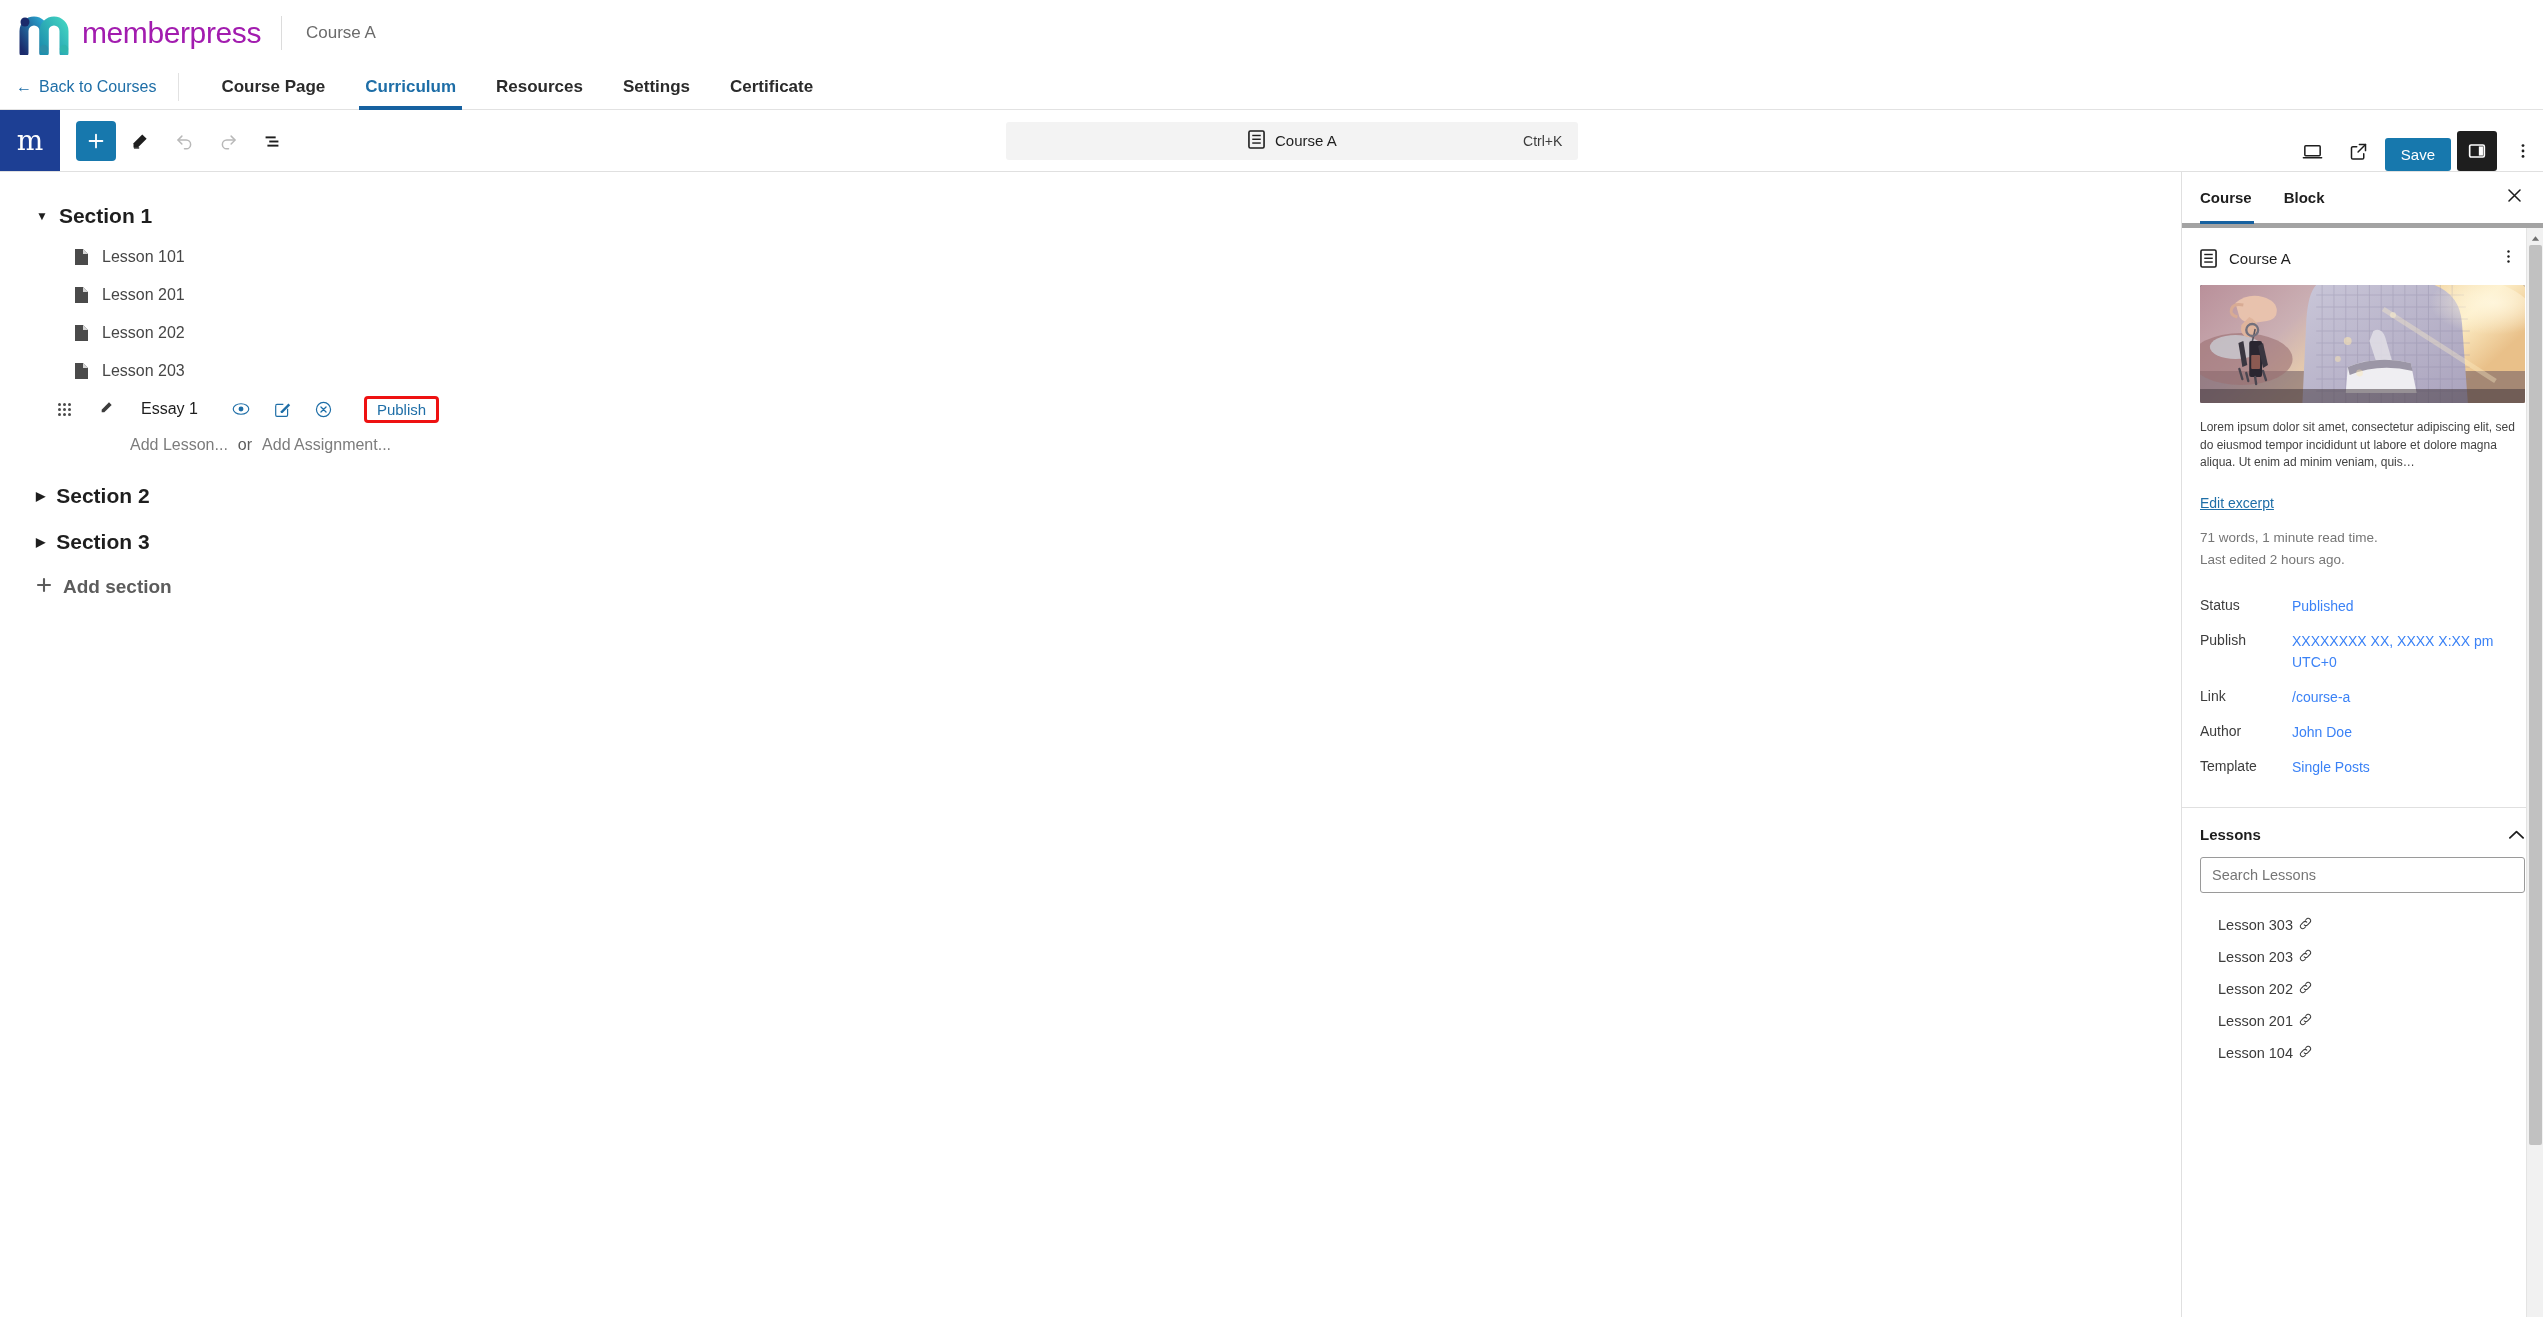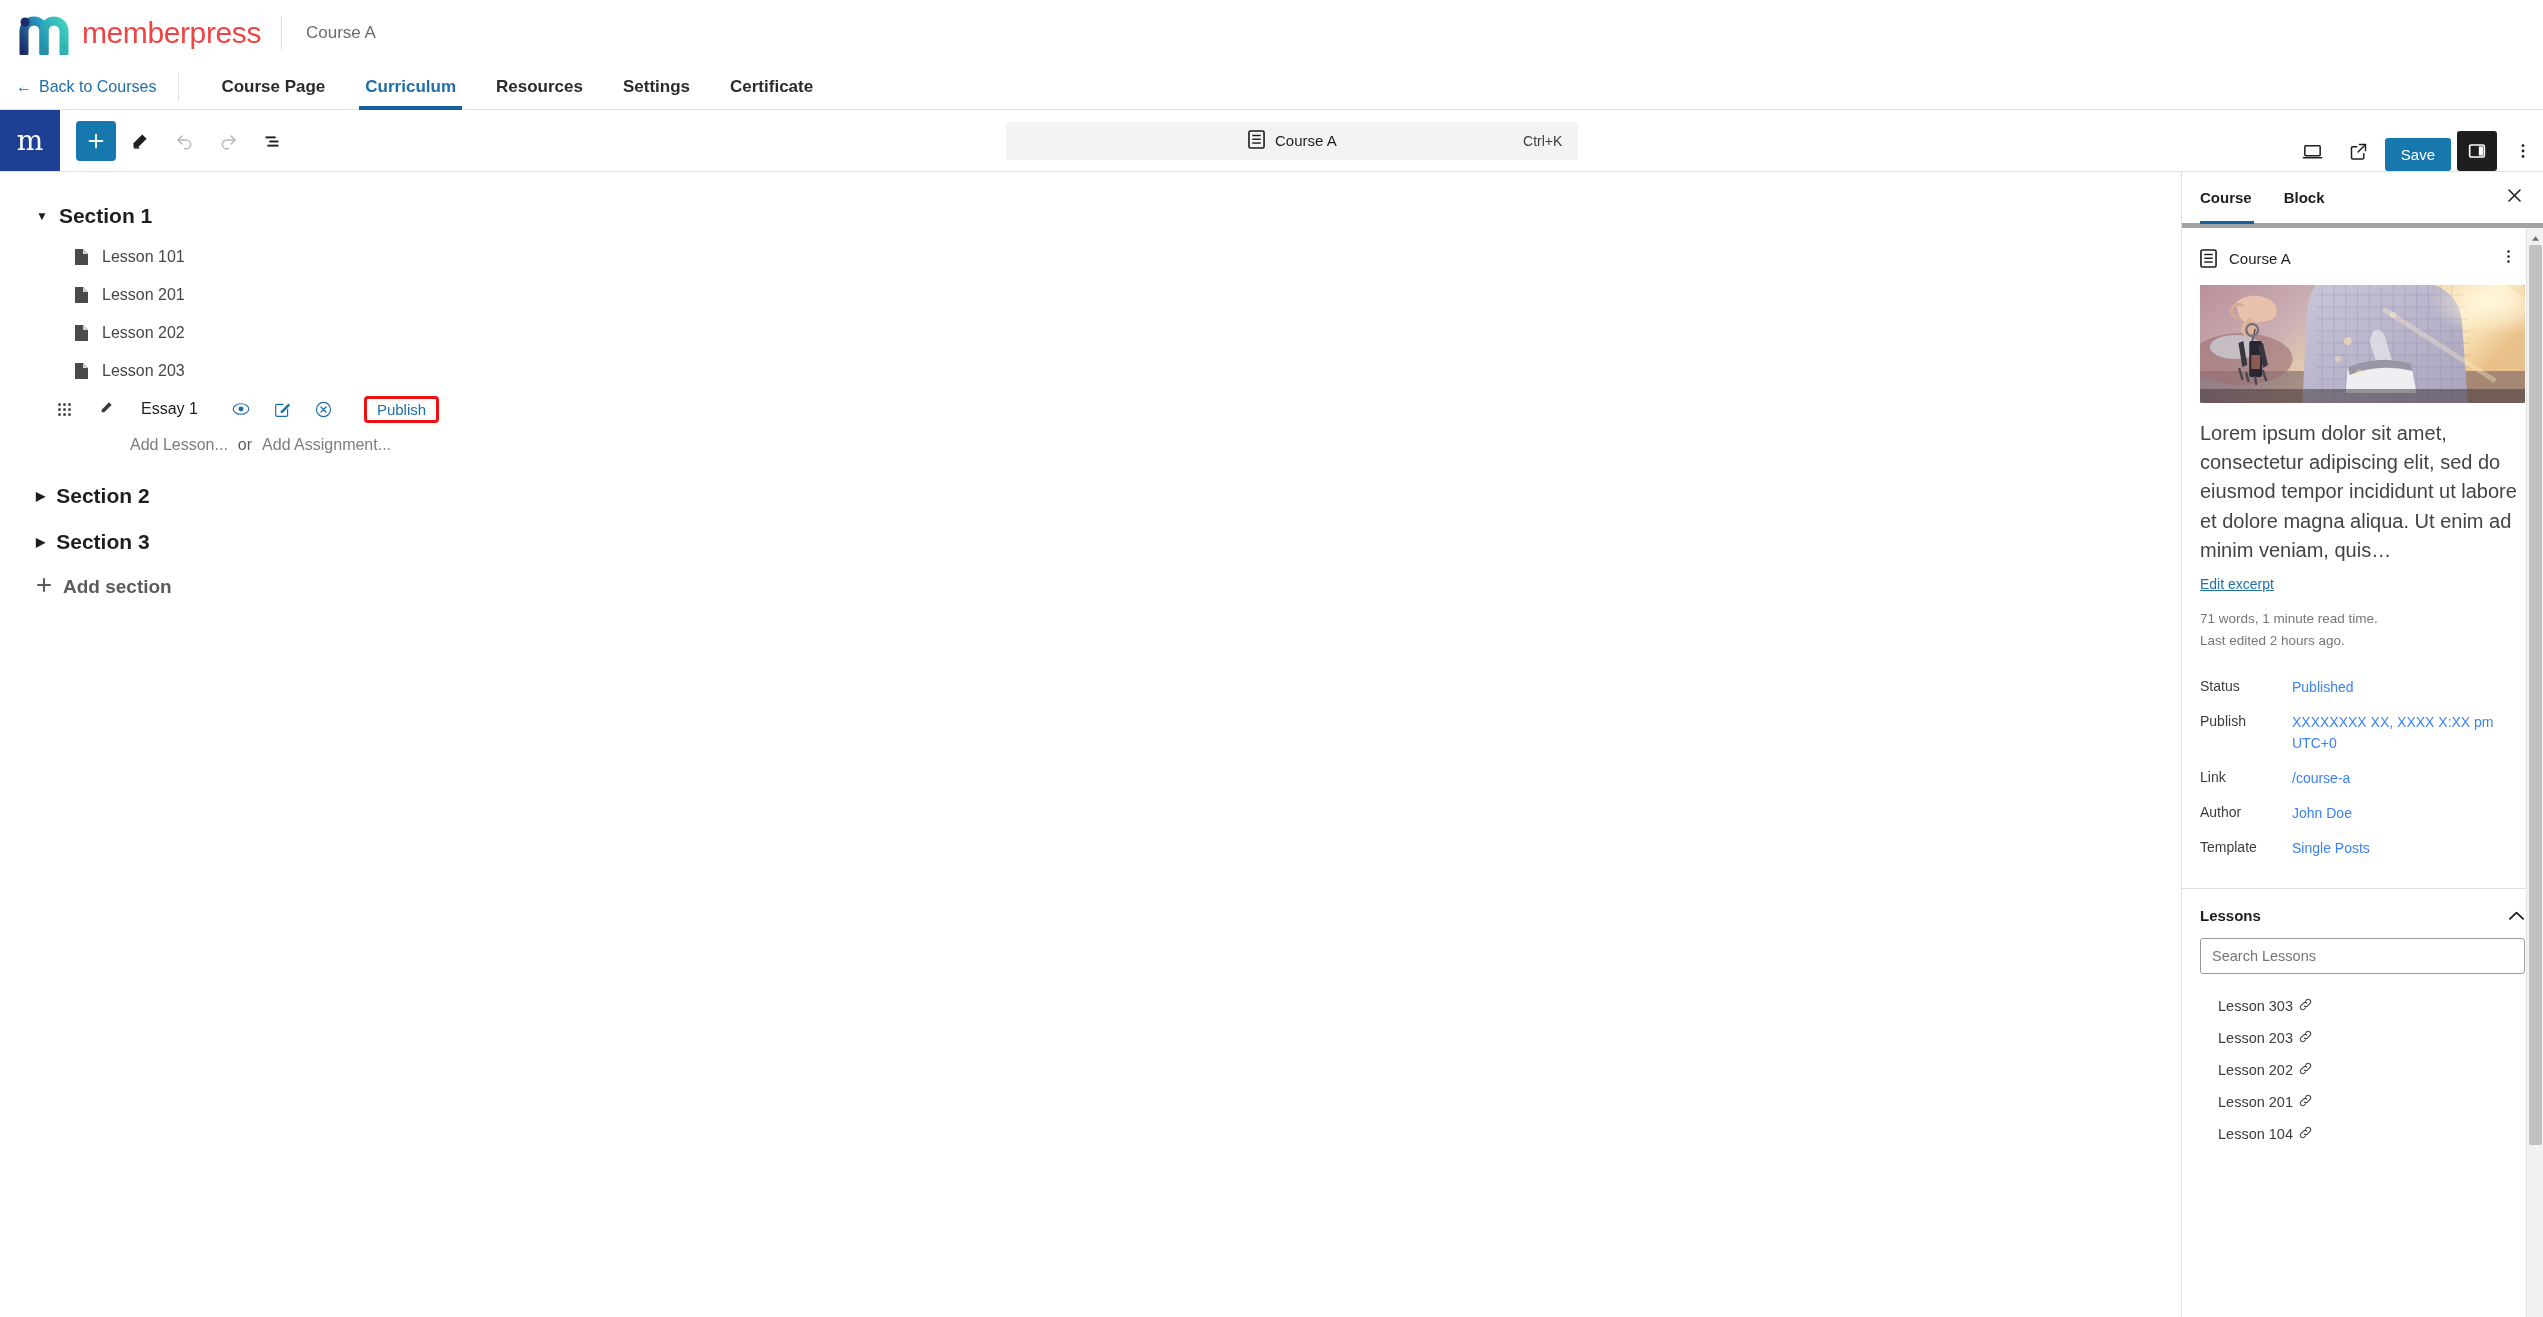--- a/index.html
+++ b/index.html
@@ -16,21 +16,21 @@
     height: 65px;
     display: flex;
     align-items: center;
     padding-left: 18px;
     background: #ffffff;
   }
   .logo-wrap { display: flex; align-items: center; gap: 12px; }
   .logo-mark { width: 52px; height: 44px; display: block; }
   .logo-word {
     font-size: 30px;
-    color: #ef4444;
+    color: #a21caf;
     letter-spacing: -0.4px;
     font-weight: 400;
   }
   .brand-divider {
     width: 1px; height: 34px; background: #dcdcdc; margin: 0 24px 0 20px;
   }
   .brand-subtitle { font-size: 17px; color: #6b6b6b; }
 
   
   .navrow {
@@ -208,22 +208,22 @@
   .featured {
     width: 100%; height: 118px;
     border-radius: 2px; overflow: hidden;
     margin-bottom: 16px;
     position: relative;
     background: #2b1f2c;
   }
   .featured svg { width: 100%; height: 100%; display: block; }
 
   .excerpt {
-    font-size: 20px; line-height: 1.46; color: #434343;
-    margin-bottom: 10px;
+    font-size: 12px; line-height: 1.46; color: #434343;
+    margin-bottom: 22px;
   }
   .editexcerpt {
     font-size: 14px; color: #1e6ea7;
     text-decoration: underline; cursor: pointer;
     display: inline-block; margin-bottom: 16px;
   }
   .metaline { font-size: 13.5px; color: #767676; line-height: 1.65; }
 
   .metatable { margin-top: 18px; }
   .metarow { display: flex; align-items: flex-start; padding: 7px 0; }

